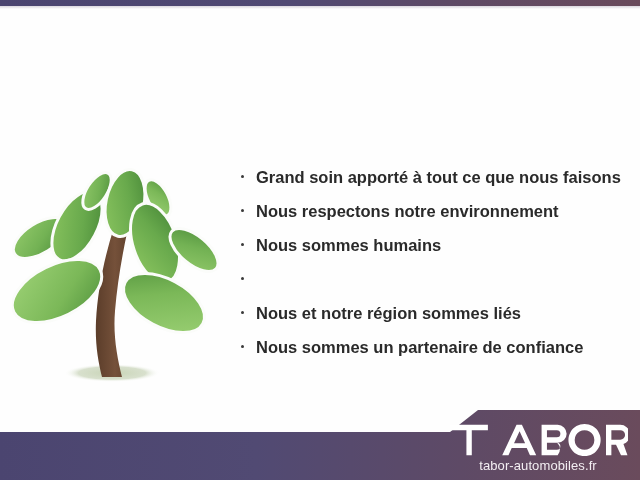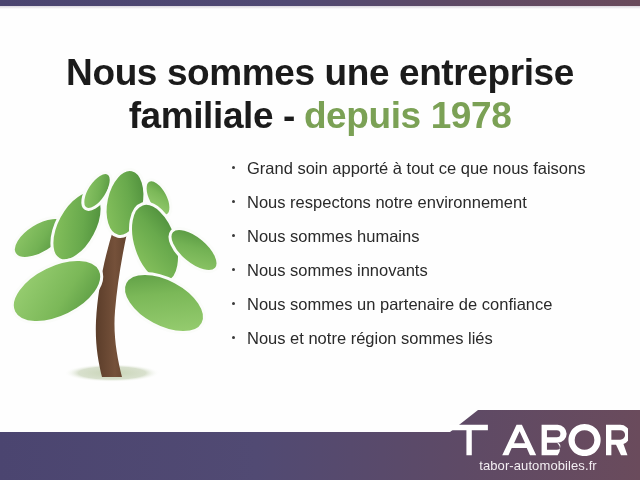--- a/index.html
+++ b/index.html
@@ -78,23 +78,24 @@
     width: 212px;
     height: 245px;
   }
 
   
   .bullets {
     position: absolute;
     left: 231px;
     top: 151px;
     width: 400px;
-    margin: 0;
+    margin: 9px;
     padding: 0;
     list-style: none;
+    font-weight: bold;
   }
   .bullets li {
     position: relative;
     height: 34px;
     line-height: 34px;
     padding-left: 16px;
     font-size: 16.5px;
     color: #2a2a2a;
     white-space: nowrap;
   }
@@ -147,26 +148,20 @@
   }
 </style>
 </head>
 <body>
 
 <div class="slide">
 
   <div class="top-bar"></div>
   <div class="top-bar-shadow"></div>
 
-  <h1 class="headline">
-    <span>Nous sommes une entreprise</span>
-    <span class="line2">
-      <span>familiale -</span><span class="gap"></span><span class="accent">depuis 1978</span>
-    </span>
-  </h1>
 
   <div class="tree-figure">
     <svg viewBox="0 0 212 245" xmlns="http://www.w3.org/2000/svg" aria-hidden="true">
       <defs>
         <linearGradient id="leafA" x1="0" y1="0" x2="1" y2="1">
           <stop offset="0%" stop-color="#92c96a"></stop>
           <stop offset="55%" stop-color="#73b254"></stop>
           <stop offset="100%" stop-color="#4f8f3c"></stop>
         </linearGradient>
         <linearGradient id="leafB" x1="0.1" y1="0" x2="0.9" y2="1">
@@ -220,29 +215,28 @@
     <li>
       <span class="dot"></span>
       <span>Nous respectons notre environnement</span>
     </li>
     <li>
       <span class="dot"></span>
       <span>Nous sommes humains</span>
     </li>
     <li>
       <span class="dot"></span>
-      <span>Nous sommes innovants</span>
+    </li>
+    <li>
+      <span class="dot"></span>
+      <span>Nous et notre région sommes liés</span>
     </li>
     <li>
       <span class="dot"></span>
       <span>Nous sommes un partenaire de confiance</span>
-    </li>
-    <li>
-      <span class="dot"></span>
-      <span>Nous et notre région sommes liés</span>
     </li>
   </ul>
 
   <div class="footer">
     <svg viewBox="0 0 640 80" preserveAspectRatio="none" xmlns="http://www.w3.org/2000/svg" aria-hidden="true">
       <defs>
         <linearGradient id="footGrad" x1="0" y1="0" x2="1" y2="0">
           <stop offset="0%" stop-color="#4b4570"></stop>
           <stop offset="40%" stop-color="#514a73"></stop>
           <stop offset="72%" stop-color="#5e4a66"></stop>

